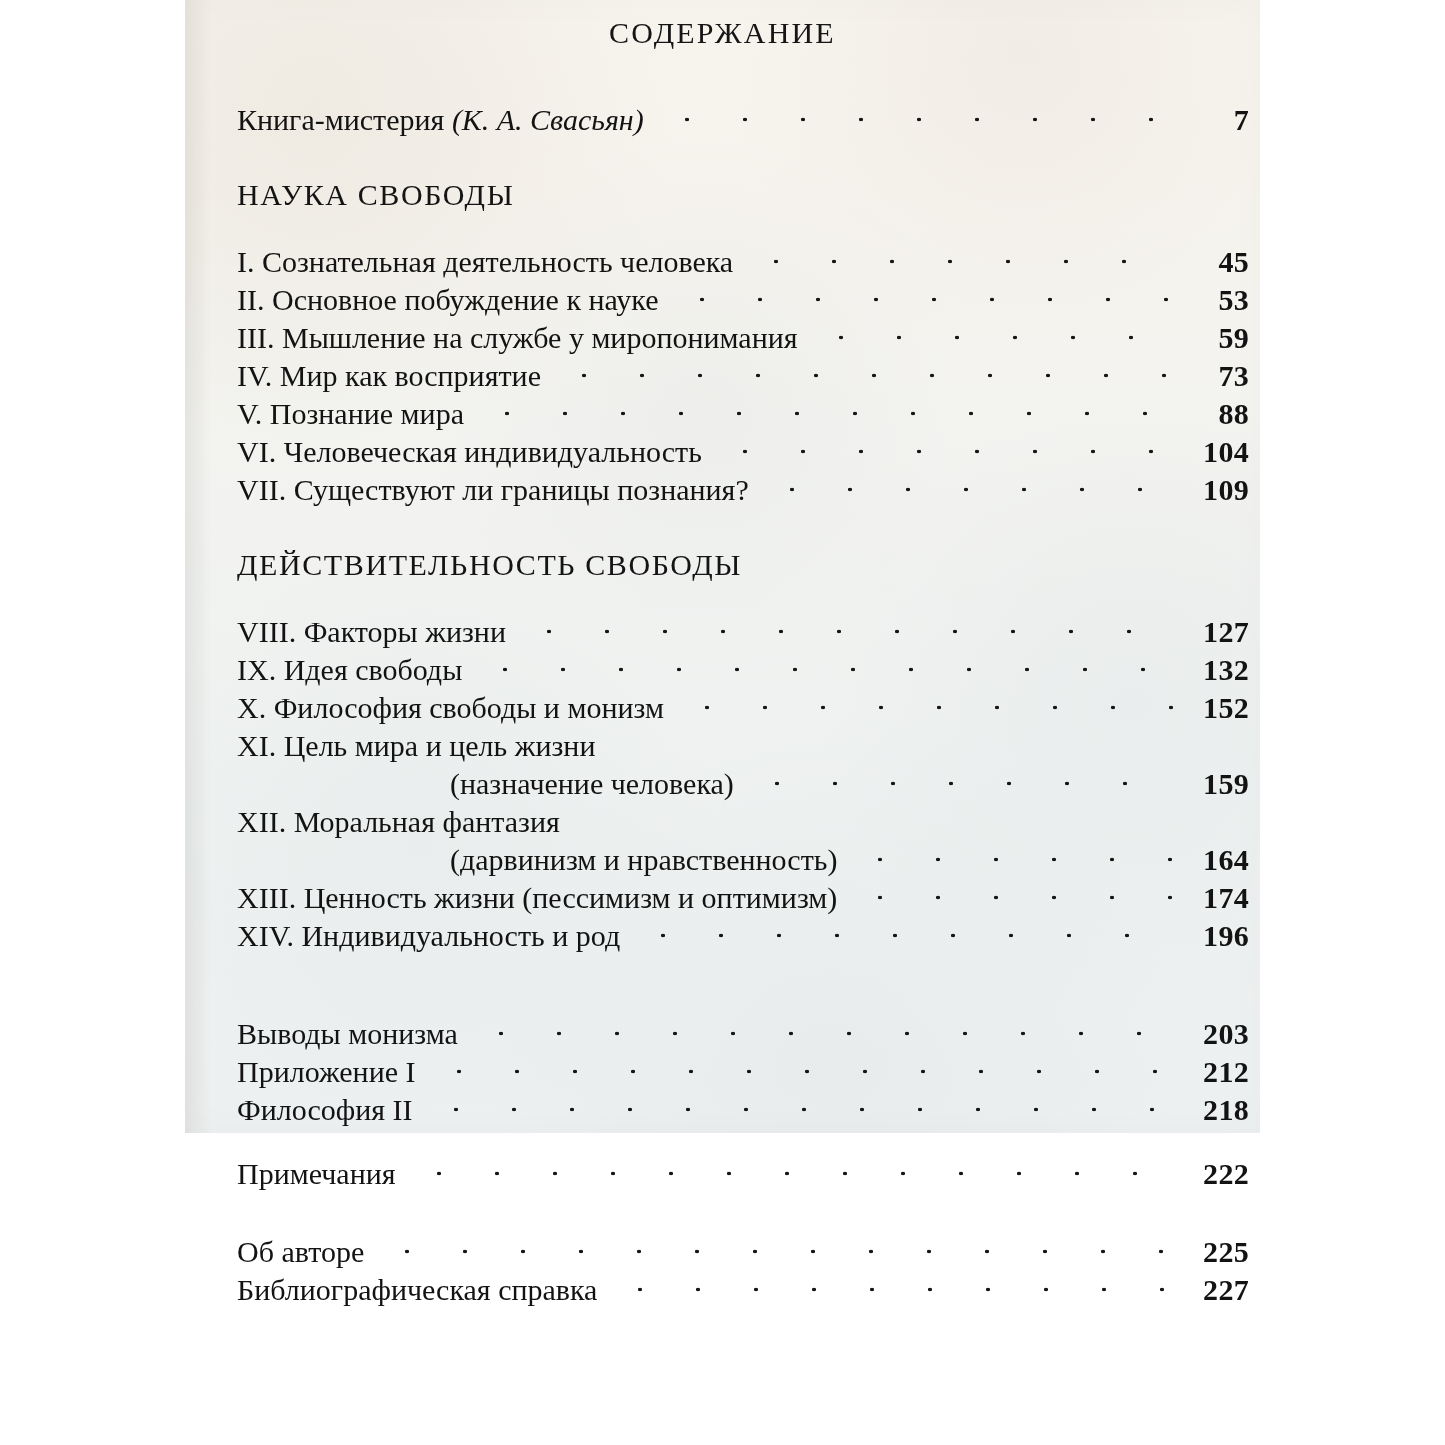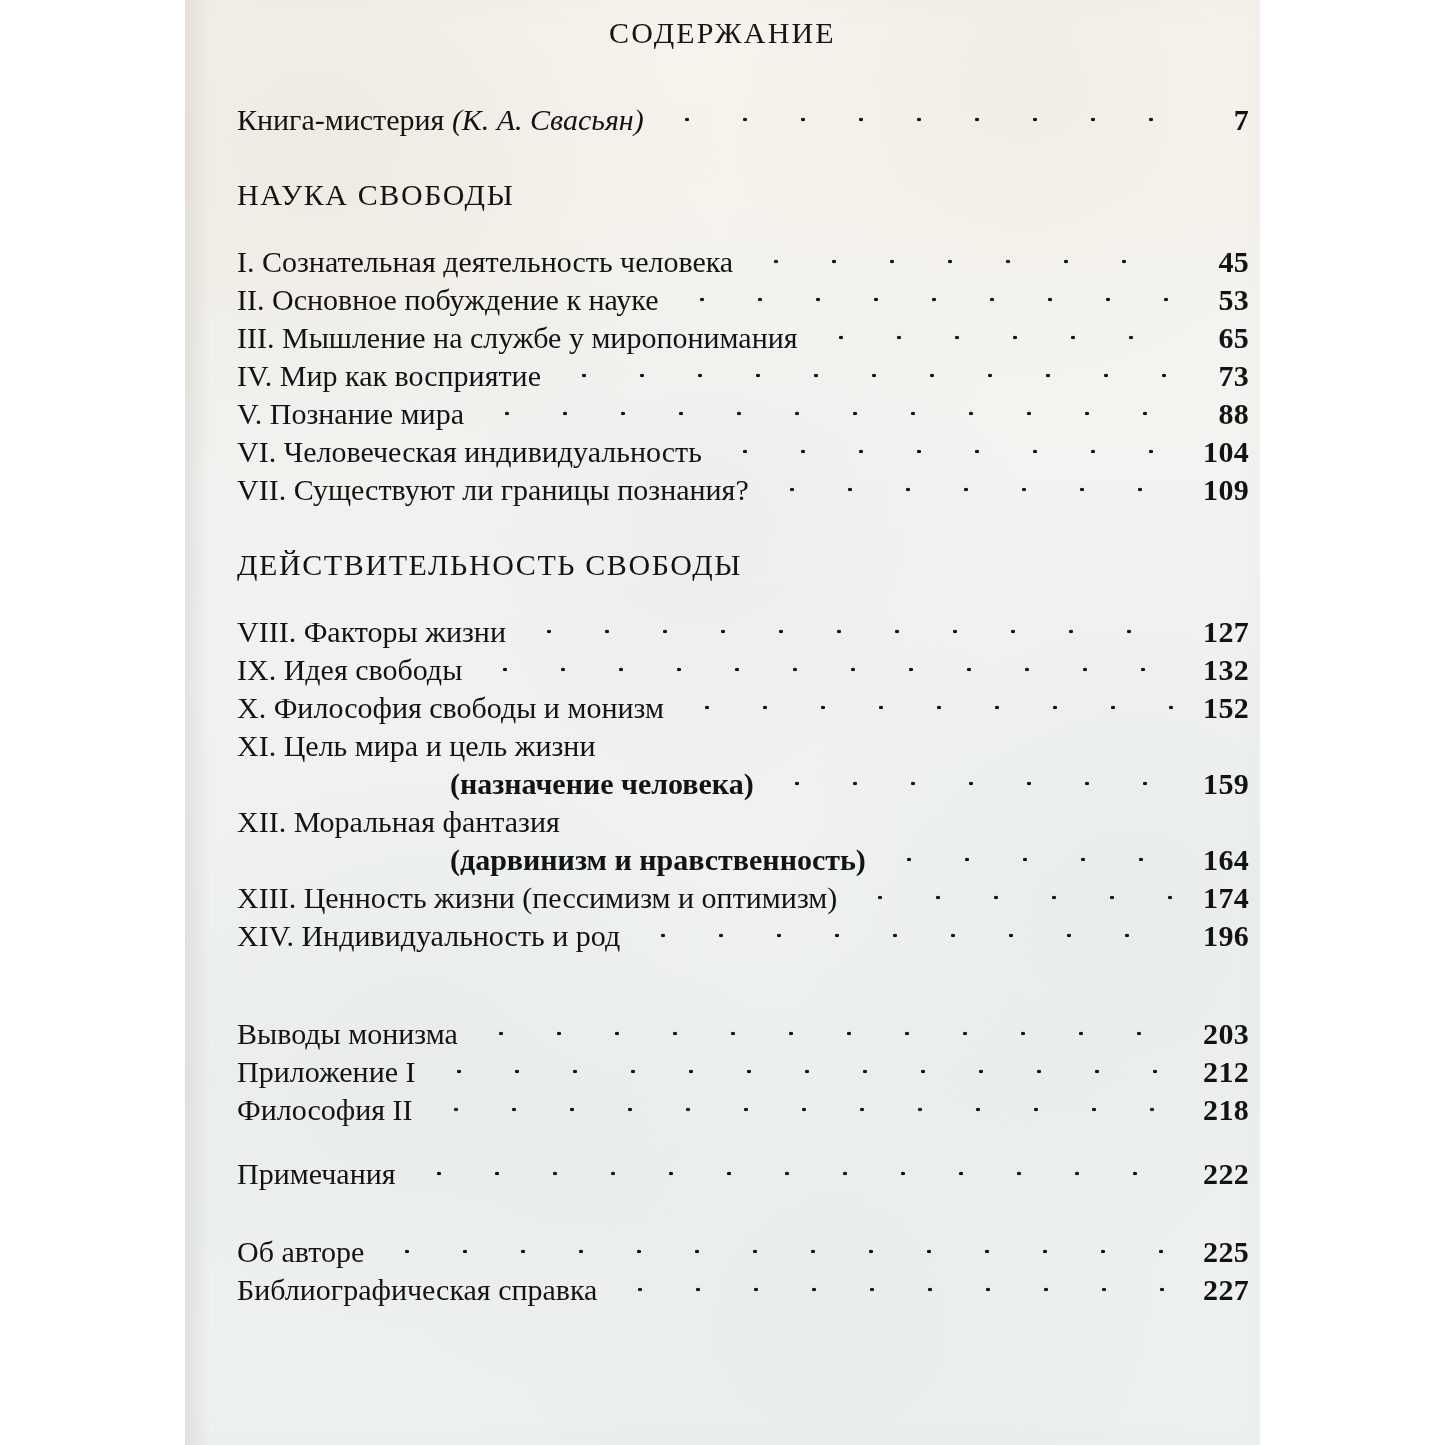--- a/index.html
+++ b/index.html
@@ -14,21 +14,21 @@
     overflow: hidden;
     font-family: "Liberation Serif", "DejaVu Serif", serif;
   }
 
   
   #page-sheet {
     position: absolute;
     left: 185px;
     top: 0px;
     width: 1075px;
-    height: 1445px;
+    height: 1133px;
     background:
       linear-gradient(180deg,
         #f7f4ee 0px,
         #f6f3ed 180px,
         #f3f3f0 420px,
         #eff2f1 760px,
         #edf0f0 1080px,
         #eef1f1 1445px);
     box-shadow: inset 0 0 40px rgba(0,0,0,0.025);
   }
@@ -125,21 +125,20 @@
     flex: 0 0 auto;
     width: 62px;
     text-align: right;
     font-weight: 700;
     letter-spacing: 0.3px;
   }
 
   
   .row.cont .label {
     padding-left: 213px;   
-    font-weight: bold;
   }
 
   
   .row.nolead .leader::after { content: none; }
   .row.nolead .pageno { visibility: hidden; }
 
   
   .section-head {
     color: #141414;
     font-size: 30px;
@@ -183,21 +182,21 @@
         <span class="pageno">45</span>
       </div>
       <div class="row">
         <span class="label">II. Основное побуждение к науке</span>
         <span class="leader"></span>
         <span class="pageno">53</span>
       </div>
       <div class="row">
         <span class="label">III. Мышление на службе у миропонимания</span>
         <span class="leader"></span>
-        <span class="pageno">65</span>
+        <span class="pageno">59</span>
       </div>
       <div class="row">
         <span class="label">IV. Мир как восприятие</span>
         <span class="leader"></span>
         <span class="pageno">73</span>
       </div>
       <div class="row">
         <span class="label">V. Познание мира</span>
         <span class="leader"></span>
         <span class="pageno">88</span>

